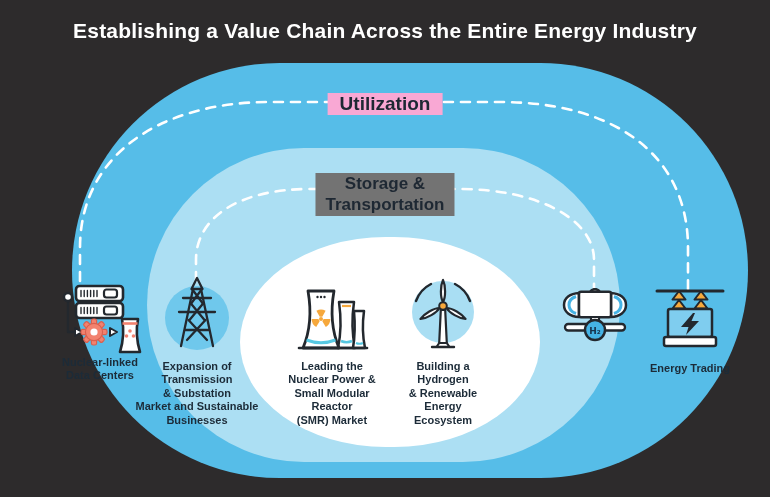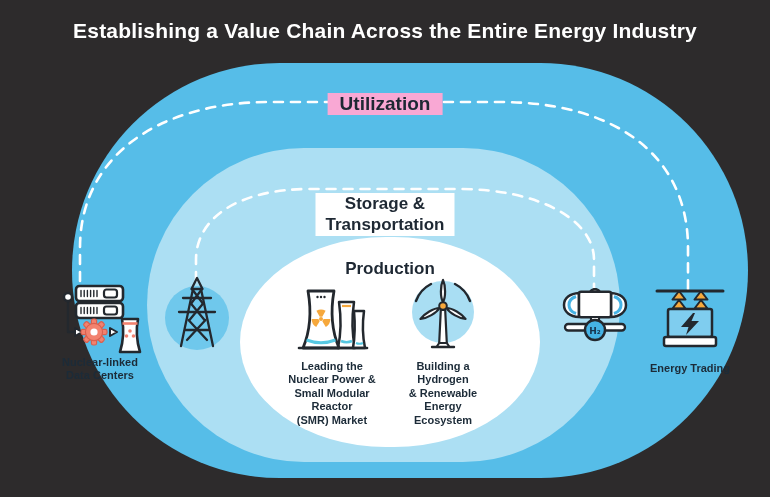--- a/index.html
+++ b/index.html
@@ -7,21 +7,21 @@
   .stage{position:relative;width:770px;height:497px;background:#2D2B2C;overflow:hidden;}
   .title{position:absolute;left:385px;top:19px;transform:translateX(-50%);width:720px;
     text-align:center;color:#FFFFFF;font-size:21px;font-weight:800;letter-spacing:.2px;white-space:nowrap;}
   .ring{position:absolute;}
   .ring-outer{left:72px;top:63px;width:676px;height:415px;background:#56BDE8;border-radius:210px;}
   .ring-middle{left:147px;top:148px;width:473px;height:314px;background:#ACDFF3;border-radius:158px;}
   .ring-inner{left:240px;top:237px;width:300px;height:210px;background:#FFFFFF;border-radius:150px / 108px;}
   .arcs{position:absolute;left:0;top:0;pointer-events:none;}
   .ring-label{position:absolute;transform:translateX(-50%);text-align:center;color:#1E2833;font-weight:800;white-space:pre-line;}
   .lbl-utilization{left:385px;top:93px;font-size:19px;background:#f9a8d4;padding:0 12px;}
-  .lbl-storage{left:385px;top:173px;font-size:17px;line-height:1.25;background:#ffffff;padding:0 10px;margin-top:20px;}
+  .lbl-storage{left:385px;top:173px;font-size:17px;line-height:1.25;background:#737373;padding:0 10px;}
   .lbl-production{left:390px;top:259px;font-size:17px;}
   .item-icon{position:absolute;}
   .item-label{position:absolute;transform:translateX(-50%);text-align:center;color:#1C2B38;
     font-size:11px;font-weight:700;line-height:1.22;white-space:pre-line;}
   svg .ol{stroke:#23282E;fill:none;stroke-linecap:round;stroke-linejoin:round;}
   svg .wf{fill:#FFFFFF;stroke:#23282E;stroke-linecap:round;stroke-linejoin:round;}
 </style>
 </head>
 <body>
 
@@ -34,21 +34,20 @@
   <div class="ring ring-inner"></div>
 
   <svg class="arcs" width="770" height="497" viewBox="0 0 770 497">
     <path d="M80,298 V248 C80,155 160,102 270,102 H500 C615,102 688,155 688,248 V293" fill="none" stroke="#FFFFFF" stroke-width="2.6" stroke-dasharray="9 8" stroke-linecap="round"></path>
     <path d="M196,298 V260 C196,218 238,189 310,189 H460 C535,189 594,218 594,260 V296" fill="none" stroke="#FFFFFF" stroke-width="2.6" stroke-dasharray="9 8" stroke-linecap="round"></path>
   </svg>
 
   <div class="ring-label lbl-utilization">Utilization</div>
   <div class="ring-label lbl-storage">Storage &amp;
 Transportation</div>
-  <div class="ring-label lbl-production">Production</div>
 
   <svg class="item-icon" style="left:55px;top:284px" width="92" height="70" viewBox="0 0 92 70">
     <rect class="wf" x="21" y="2" width="47" height="15" rx="3.5" stroke-width="2.6"></rect>
     <path class="ol" stroke-width="1.4" d="M26,6.5v6 M29.2,6.5v6 M32.4,6.5v6 M35.6,6.5v6 M38.8,6.5v6 M42,6.5v6"></path>
     <rect class="wf" x="49" y="5.5" width="13" height="8" rx="2.5" stroke-width="2.2"></rect>
     <rect class="wf" x="21" y="19" width="47" height="15" rx="3.5" stroke-width="2.6"></rect>
     <path class="ol" stroke-width="1.4" d="M26,23.5v6 M29.2,23.5v6 M32.4,23.5v6 M35.6,23.5v6 M38.8,23.5v6 M42,23.5v6"></path>
     <rect class="wf" x="49" y="22.5" width="13" height="8" rx="2.5" stroke-width="2.2"></rect>
     <path class="ol" stroke-width="2.4" d="M13,17 V48 H18"></path>
     <circle class="wf" cx="13" cy="13" r="4" stroke-width="2.4"></circle>
@@ -146,20 +145,25 @@
       <path d="M46,5 L39.5,13.5 H52.5 Z"></path>
       <path d="M46,14 L39.5,22.5 H52.5 Z"></path>
     </g>
     <rect x="13" y="23" width="44" height="28" rx="2" fill="#7FCDEF" stroke="#23282E" stroke-width="2.5"></rect>
     <path d="M38,27 L26,41 H33.5 L31,49 L44,35 H36.5 L40,27 Z" fill="#23282E"></path>
     <rect x="9" y="51" width="52" height="9" rx="2" fill="#FFFFFF" stroke="#23282E" stroke-width="2.5"></rect>
   </svg>
 
   <div class="item-label" style="left:100px;top:356px;width:140px">Nuclear-linked
 Data Centers</div>
+  <div class="item-label" style="left:197px;top:360px;width:170px">Expansion of
+Transmission
+&amp; Substation
+Market and Sustainable
+Businesses</div>
   <div class="item-label" style="left:332px;top:360px;width:140px">Leading the
 Nuclear Power &amp;
 Small Modular
 Reactor
 (SMR) Market</div>
   <div class="item-label" style="left:443px;top:360px;width:130px">Building a
 Hydrogen
 &amp; Renewable
 Energy
 Ecosystem</div>

